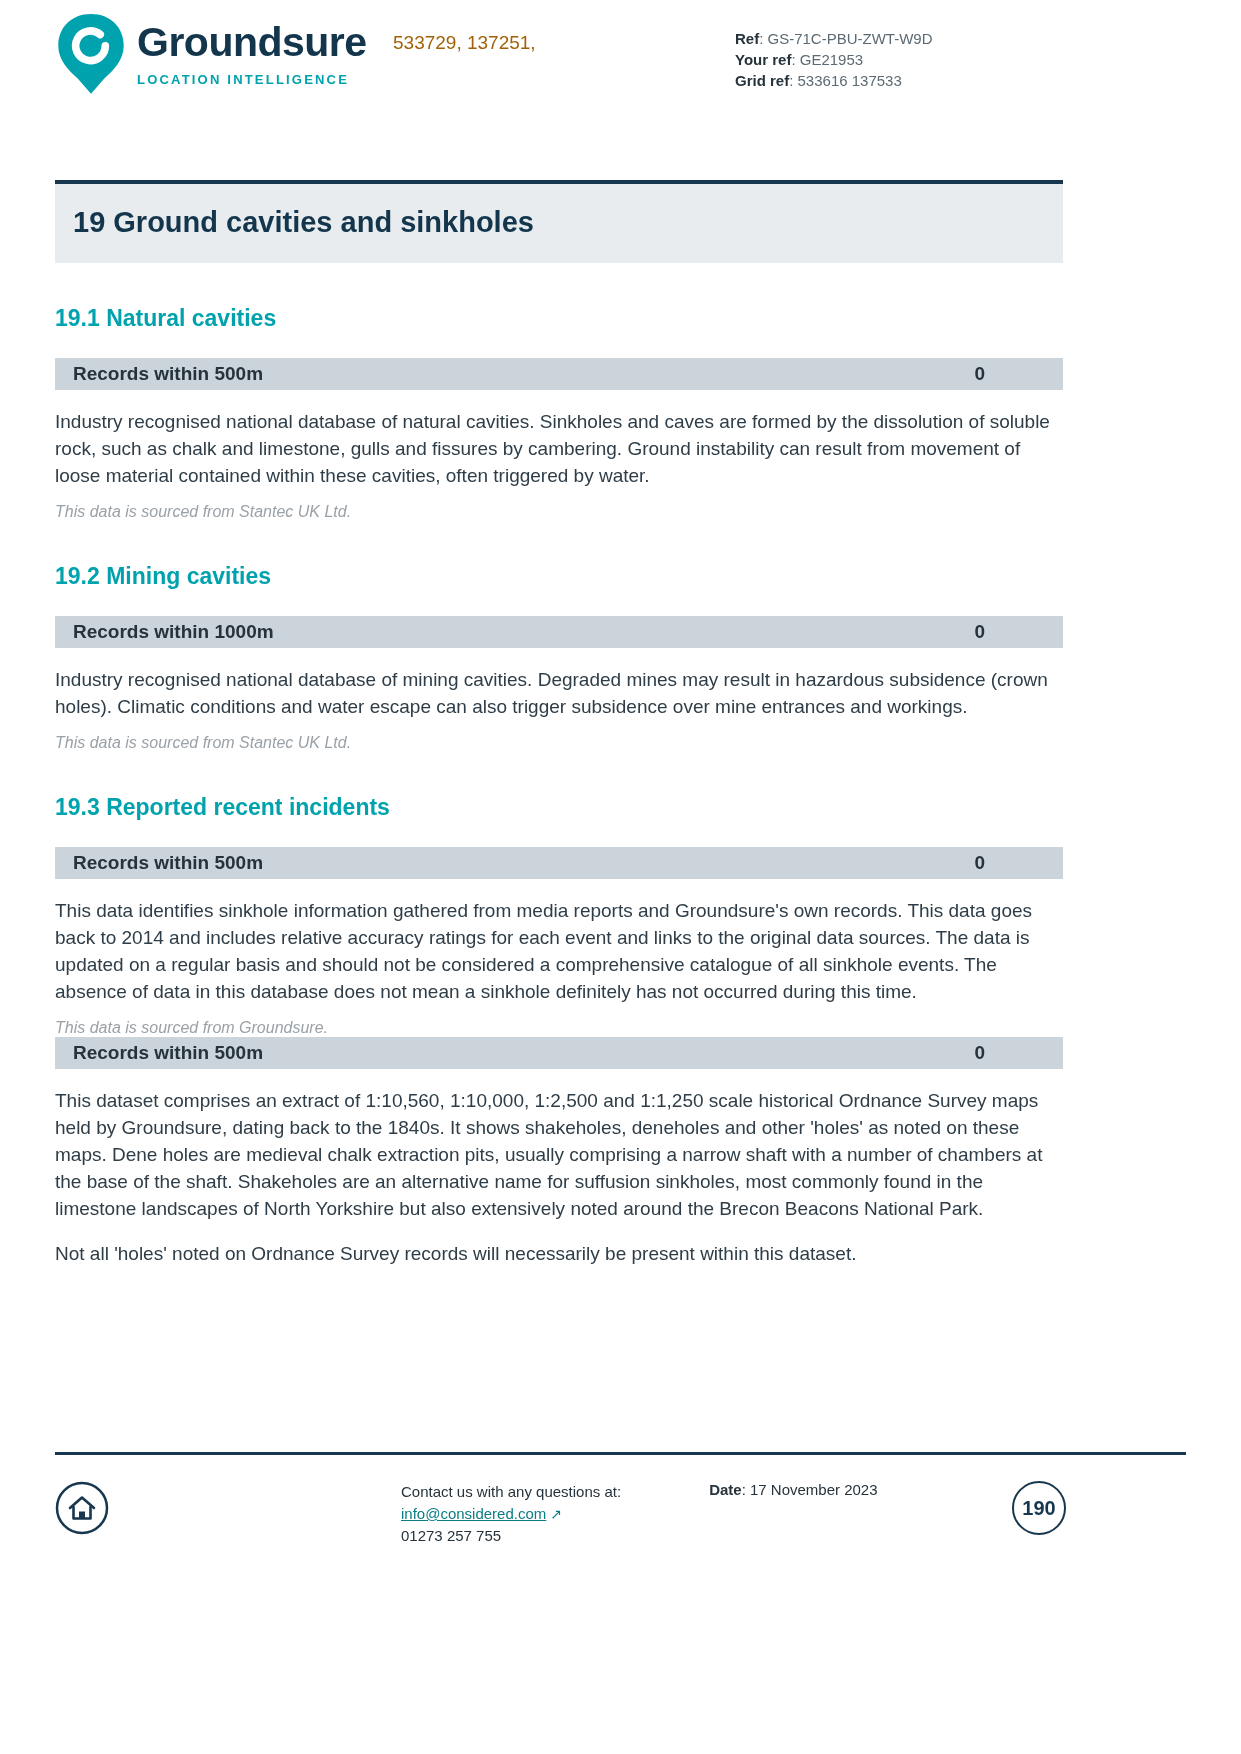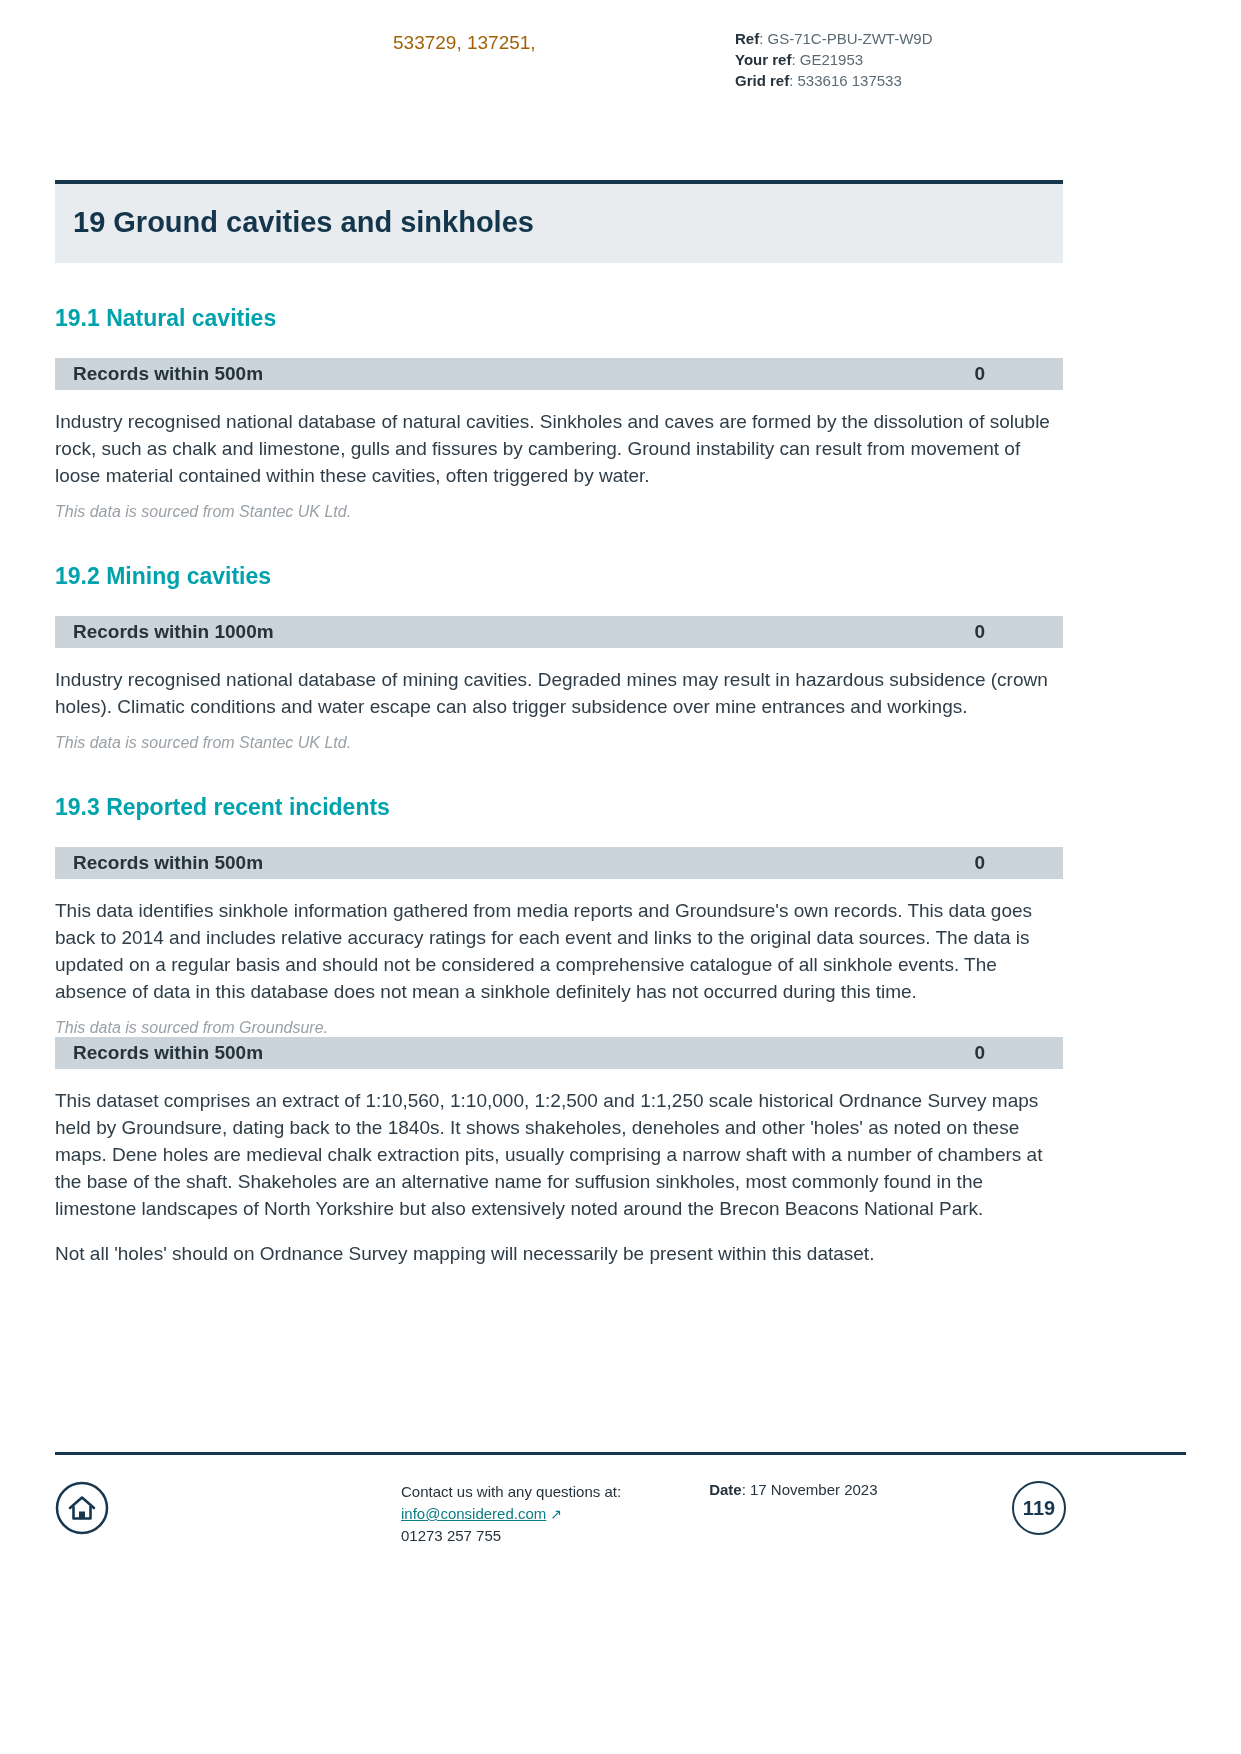--- a/index.html
+++ b/index.html
@@ -97,20 +97,32 @@
     display: flex; align-items: center; justify-content: center;
     font-size: 20px; color: #17374e; font-weight: 600;
   }
 </style>
 </head>
 <body>
 
 <div class="page">
 
   <div class="header">
+    <div class="logo">
+      <span class="logo-pin">
+        <svg width="72" height="88" viewBox="0 0 70 86">
+          <path d="M35 2 C16 2 3 15 3 33 C3 47 13 57 22 65 L35 80 L48 65 C57 57 67 47 67 33 C67 15 54 2 35 2 Z" fill="#00a3ad"></path>
+          <path d="M44 22 A14.5 14.5 0 1 0 49 33" stroke="#ffffff" stroke-width="7.5" fill="none" stroke-linecap="round"></path>
+        </svg>
+      </span>
+      <span class="logo-textcol">
+        <div class="brand-name">Groundsure</div>
+        <div class="brand-tagline">LOCATION INTELLIGENCE</div>
+      </span>
+    </div>
     <div class="coords">533729, 137251,</div>
     <div class="refs">
       <div class="ref-line"><span class="ref-label">Ref</span><span class="ref-value">: GS-71C-PBU-ZWT-W9D</span></div>
       <div class="ref-line"><span class="ref-label">Your ref</span><span class="ref-value">: GE21953</span></div>
       <div class="ref-line"><span class="ref-label">Grid ref</span><span class="ref-value">: 533616 137533</span></div>
     </div>
   </div>
 
   <div class="main">
 
@@ -147,21 +159,21 @@
       <p class="body-text">This data identifies sinkhole information gathered from media reports and Groundsure's own records. This data goes back to 2014 and includes relative accuracy ratings for each event and links to the original data sources. The data is updated on a regular basis and should not be considered a comprehensive catalogue of all sinkhole events. The absence of data in this database does not mean a sinkhole definitely has not occurred during this time.</p>
       <p class="source-text">This data is sourced from Groundsure.</p>
     </div>
 
     <div class="section">
       <div class="records-bar">
         <span class="records-label">Records within 500m</span>
         <span class="records-value">0</span>
       </div>
       <p class="body-text">This dataset comprises an extract of 1:10,560, 1:10,000, 1:2,500 and 1:1,250 scale historical Ordnance Survey maps held by Groundsure, dating back to the 1840s. It shows shakeholes, deneholes and other 'holes' as noted on these maps. Dene holes are medieval chalk extraction pits, usually comprising a narrow shaft with a number of chambers at the base of the shaft. Shakeholes are an alternative name for suffusion sinkholes, most commonly found in the limestone landscapes of North Yorkshire but also extensively noted around the Brecon Beacons National Park.</p>
-      <p class="body-text">Not all 'holes' should on Ordnance Survey mapping will necessarily be present within this dataset.</p>
+      <p class="body-text">Not all 'holes' noted on Ordnance Survey records will necessarily be present within this dataset.</p>
     </div>
 
   </div>
 
   <div class="footer">
     <span class="home-circle">
       <svg width="54" height="54" viewBox="0 0 54 54">
         <circle cx="27" cy="27" r="25" fill="none" stroke="#17374e" stroke-width="2.5"></circle>
         <path d="M15 27 L27 16.5 L39 27" fill="none" stroke="#17374e" stroke-width="2.6" stroke-linecap="round" stroke-linejoin="round"></path>
         <path d="M18.5 26 V37.5 H35.5 V26" fill="none" stroke="#17374e" stroke-width="2.6" stroke-linecap="round" stroke-linejoin="round"></path>
@@ -171,16 +183,16 @@
     <div class="contact-block">
       <div>Contact us with any questions at:</div>
       <div>
         <a class="contact-email">info@considered.com</a><span class="ext-arrow">↗</span>
       </div>
       <div>01273 257 755</div>
     </div>
     <div class="date-block">
       <span class="date-label">Date</span><span class="date-value">: 17 November 2023</span>
     </div>
-    <div class="page-circle">119</div>
+    <div class="page-circle">190</div>
   </div>
 
 </div>
 
 </body></html>

